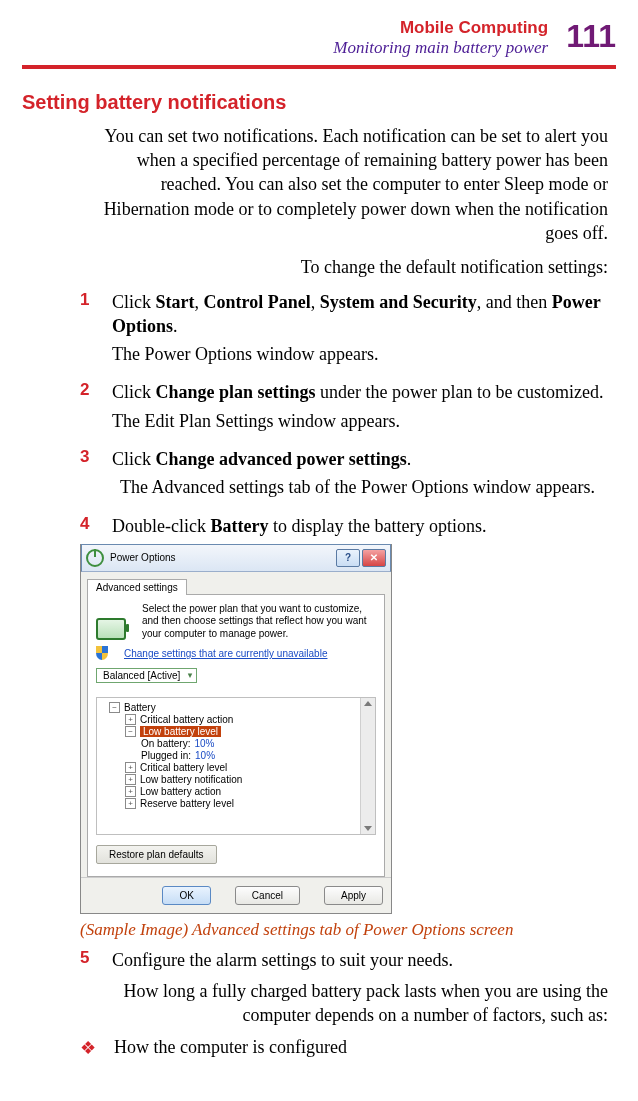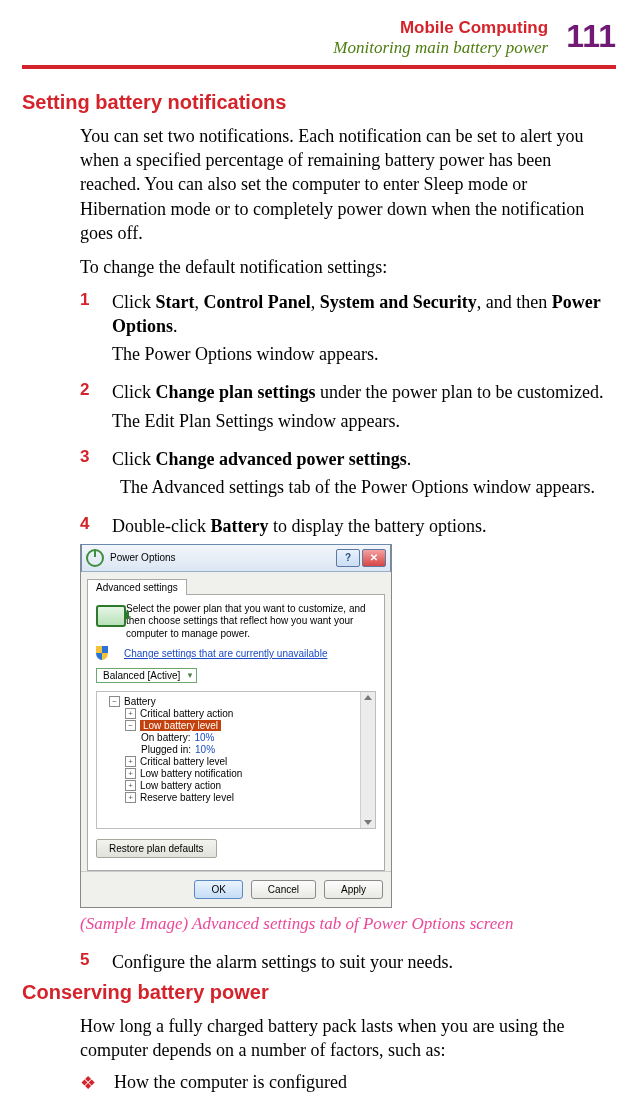--- a/index.html
+++ b/index.html
@@ -27,21 +27,21 @@
   }
   .chapter-title {
     font-family: Arial, Helvetica, sans-serif;
     font-weight: bold;
     color: #d4232a;
     font-size: 17px;
   }
   .section-title {
     font-style: italic;
     font-size: 17px;
-    color: #4d7c0f;
+    color: #4c1d95;
   }
   .page-number {
     font-family: Arial, Helvetica, sans-serif;
     font-weight: bold;
     color: #701a75;
     font-size: 32px;
     line-height: 1;
     padding-top: 2px;
   }
   .rule {
@@ -56,20 +56,21 @@
     font-size: 20px;
     margin: 4px 0 10px 0;
   }
   .body-indent {
     margin-left: 58px;
     margin-right: 8px;
   }
   .para {
     margin: 0 0 10px 0;
     line-height: 1.35;
+    text-align: right;
   }
   .step {
     display: flex;
     gap: 14px;
     margin: 0 0 6px 0;
   }
   .step-num {
     font-family: Arial, Helvetica, sans-serif;
     font-weight: bold;
     color: #d4232a;
@@ -84,22 +85,22 @@
   }
   .step-sub {
     margin-left: 32px;
     margin-top: 4px;
     margin-bottom: 8px;
     line-height: 1.35;
   }
   .b { font-weight: bold; }
   .caption {
     font-style: italic;
-    color: #ec4899;
-    margin: 6px 0 16px 0;
+    color: #c2410c;
+    margin: 6px 0 8px 0;
     font-size: 17px;
   }
   .bullet {
     display: flex;
     gap: 16px;
   }
   .bullet-glyph {
     color: #d4232a;
     font-size: 18px;
     flex: 0 0 18px;
@@ -171,22 +172,22 @@
     position: relative;
     top: 1px;
   }
   .tab-panel {
     border: 1px solid #aaa;
     background: #fff;
     padding: 8px 8px 10px 8px;
   }
   .desc-row {
     display: flex;
-    gap: 0;
-    align-items: flex-start;
+    gap: 16px;
+    align-items: flex-end;
     margin-bottom: 6px;
   }
   .battery-glyph {
     width: 26px; height: 18px;
     border: 2px solid #2d7a2d;
     border-radius: 3px;
     position: relative;
     background: linear-gradient(#e5f5e5,#b9e1b9);
     flex: 0 0 26px;
     margin-top: 2px;
@@ -211,21 +212,21 @@
     background: conic-gradient(#2a73d6 0 25%, #f2c23c 0 50%, #2a73d6 0 75%, #f2c23c 0 100%);
     border-radius: 0 0 50% 50%;
   }
   .plan-select {
     display:inline-block;
     border: 1px solid #6fa66f;
     background:#fff;
     padding: 1px 16px 1px 6px;
     font-size:10px;
     position: relative;
-    margin-bottom: 8px;
+    margin-bottom: 14px;
   }
   .plan-select::after {
     content:"▾";
     position:absolute; right:4px; top:1px;
     color:#4a814a;
     font-size:9px;
   }
   .tree-box {
     border: 1px solid #bfbfbf;
     background:#fff;
@@ -272,21 +273,21 @@
     border:1px solid #a7a79c;
     padding: 3px 12px;
     font-size:10px;
     border-radius:2px;
   }
   .button-row {
     background:#f0f0ec;
     padding: 8px;
     display:flex;
     justify-content:flex-end;
-    gap: 8px;
+    gap: 24px;
     border-top:1px solid #ccc;
   }
   .btn {
     display:inline-block;
     border:1px solid #8a8a8a;
     padding:3px 16px;
     font-size:10px;
     border-radius:3px;
     background: linear-gradient(#fdfdfd,#e8e8e4);
   }
@@ -447,21 +448,20 @@
     </div>
 
     <div class="caption">(Sample Image) Advanced settings tab of Power Options screen</div>
 
     <div class="step">
       <div class="step-num">5</div>
       <div class="step-text">Configure the alarm settings to suit your needs.</div>
     </div>
   </div>
 
-  <div class="h2">Conserving battery power</div>
 
   <div class="body-indent">
     <p class="para">How long a fully charged battery pack lasts when you are using the computer depends on a number of factors, such as:</p>
     <div class="bullet">
       <span class="bullet-glyph">❖</span>
       <span>How the computer is configured</span>
     </div>
   </div>
 
 </div>

